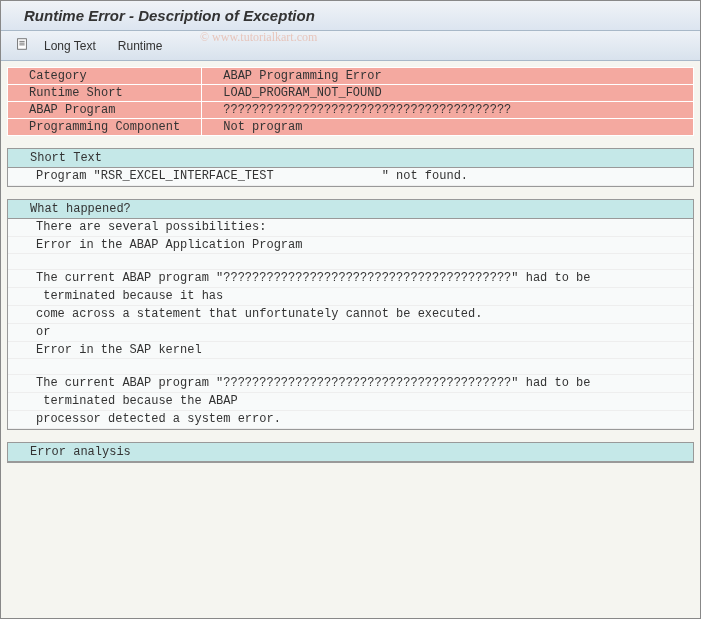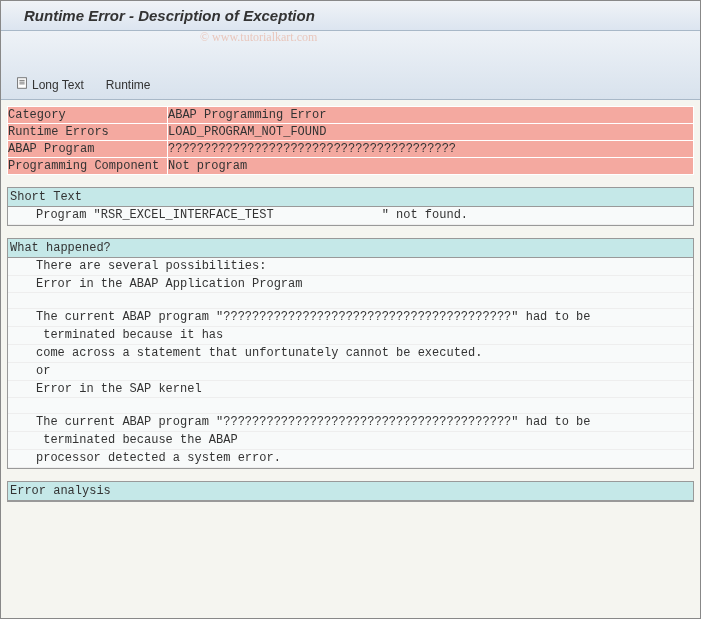--- a/index.html
+++ b/index.html
@@ -25,55 +25,54 @@
       background: linear-gradient(to bottom, #eef2f7, #d8e2ed);
       border-bottom: 1px solid #a8b8c8;
       padding: 4px 8px;
       display: flex;
       gap: 10px;
       align-items: center;
     }
     .toolbar-btn {
       display: inline-flex;
       align-items: center;
-      gap: 3px;
+      gap: 15px;
       padding: 2px 6px;
       cursor: pointer;
       font-size: 12px;
       color: #333;
       border-radius: 3px;
-      margin-top: 39px;
     }
     .content { padding: 6px; }
 
     .info-table {
       width: 100%;
       border-collapse: collapse;
       font-family: "Courier New", monospace;
       font-size: 12px;
       margin-bottom: 12px;
     }
     .info-table td {
       background: #f4a9a0;
       border: 1px solid #fff;
-      padding: 1px 0;
+      padding: 1px 21px;
       color: #333;
       white-space: nowrap;
     }
     .info-table td.label-cell { width: 160px; }
 
     .section {
       border: 1px solid #999;
       margin-bottom: 12px;
       background: #fff;
     }
     .section-header {
       background: #c5e8e8;
       border-bottom: 1px solid #999;
-      padding: 2px 2px;
+      padding: 2px 22px;
       font-family: "Courier New", monospace;
       font-size: 12px;
       color: #333;
     }
     .section-body {
       padding: 0;
       font-family: "Courier New", monospace;
       font-size: 12px;
       color: #333;
       white-space: pre;
@@ -125,21 +124,21 @@
 
 <div class="content">
 
   <table class="info-table">
     <tbody id="info-tbody">
         <tr>
           <td class="label-cell">Category</td>
           <td>ABAP Programming Error</td>
         </tr>
         <tr>
-          <td class="label-cell">Runtime Errors</td>
+          <td class="label-cell">Runtime Short</td>
           <td>LOAD_PROGRAM_NOT_FOUND</td>
         </tr>
         <tr>
           <td class="label-cell">ABAP Program</td>
           <td>????????????????????????????????????????</td>
         </tr>
         <tr>
           <td class="label-cell">Programming Component</td>
           <td>Not program</td>
         </tr>

